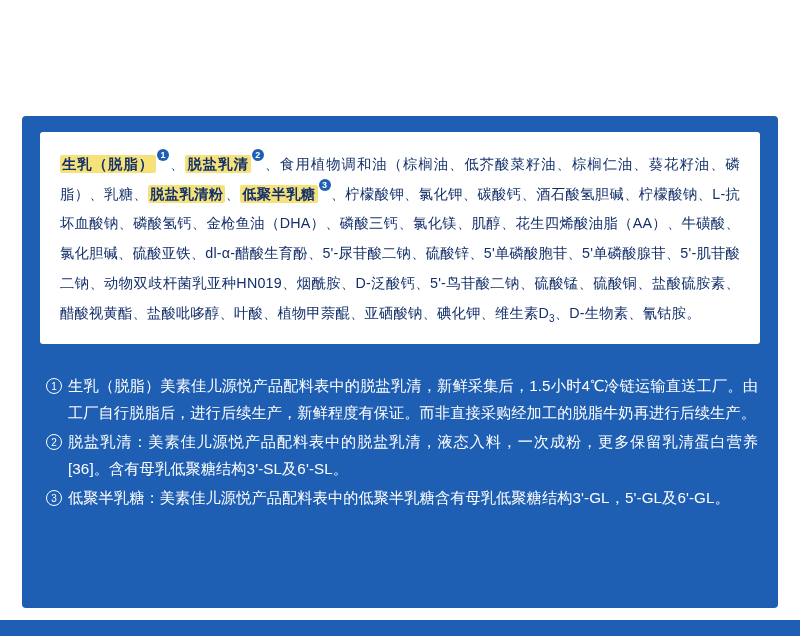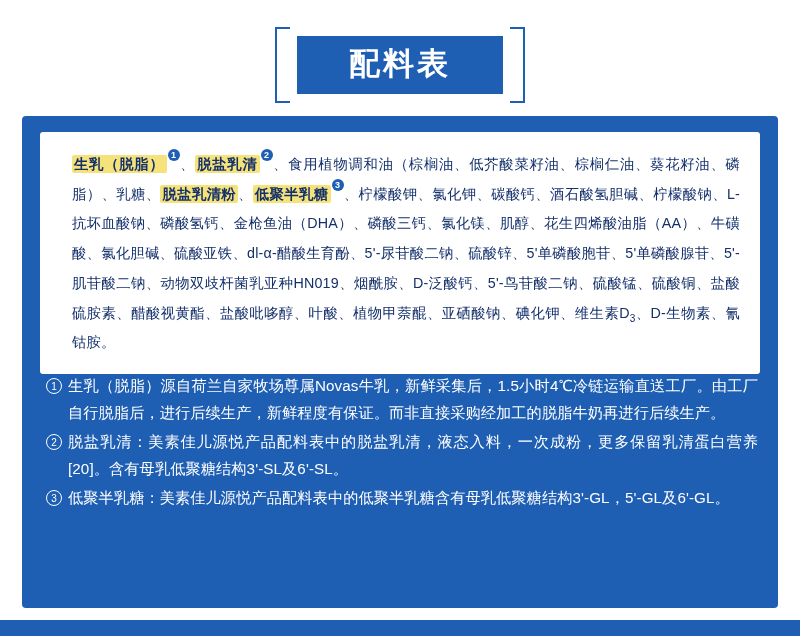--- a/index.html
+++ b/index.html
@@ -72,21 +72,21 @@
   }
 
   
   .card {
     position: absolute;
     left: 40px;
     top: 132px;
     width: 720px;
     background: #ffffff;
     border-radius: 3px;
-    padding: 18px 20px 16px 32px;
+    padding: 18px 20px 16px 20px;
     box-sizing: border-box;
   }
   .ingredients {
     font-size: 14.3px;
     line-height: 2.08;
     color: #14306b;
     text-align: justify;
     letter-spacing: 0.2px;
   }
   .hl {
@@ -160,40 +160,37 @@
     width: 800px;
     height: 16px;
     background: #1e5fb4;
   }
 </style>
 </head>
 <body>
 
 <div class="page">
 
-  <div class="title-wrap">
-    <div class="title-box">配料表</div>
-  </div>
 
   <div class="panel"></div>
 
   <div class="card">
     <div class="ingredients">
       <span class="hl">生乳（脱脂）</span><sup class="marker">1</sup><span>、</span><span class="hl">脱盐乳清</span><sup class="marker">2</sup><span>、食用植物调和油（棕榈油、低芥酸菜籽油、棕榈仁油、葵花籽油、磷脂）、乳糖、</span><span class="hl">脱盐乳清粉</span><span>、</span><span class="hl">低聚半乳糖</span><sup class="marker">3</sup><span>、柠檬酸钾、氯化钾、碳酸钙、酒石酸氢胆碱、柠檬酸钠、L-抗坏血酸钠、磷酸氢钙、金枪鱼油（DHA）、磷酸三钙、氯化镁、肌醇、花生四烯酸油脂（AA）、牛磺酸、氯化胆碱、硫酸亚铁、dl-α-醋酸生育酚、5'-尿苷酸二钠、硫酸锌、5'单磷酸胞苷、5'单磷酸腺苷、5'-肌苷酸二钠、动物双歧杆菌乳亚种HN019、烟酰胺、D-泛酸钙、5'-鸟苷酸二钠、硫酸锰、硫酸铜、盐酸硫胺素、醋酸视黄酯、盐酸吡哆醇、叶酸、植物甲萘醌、亚硒酸钠、碘化钾、维生素D</span><sub class="plain">3</sub><span>、D-生物素、氰钴胺。</span>
     </div>
   </div>
 
   <div class="notes">
     <div class="note">
       <div class="note-num">1</div>
-      <div class="note-text">生乳（脱脂）源自荷兰自家牧场尊属Novas牛乳，新鲜采集后，1.5小时4℃冷链运输直送工厂。由工厂自行脱脂后，进行后续生产，新鲜程度有保证。而非直接采购经加工的脱脂牛奶再进行后续生产。</div>
+      <div class="note-text">生乳（脱脂）美素佳儿源悦产品配料表中的脱盐乳清，新鲜采集后，1.5小时4℃冷链运输直送工厂。由工厂自行脱脂后，进行后续生产，新鲜程度有保证。而非直接采购经加工的脱脂牛奶再进行后续生产。</div>
     </div>
     <div class="note">
       <div class="note-num">2</div>
-      <div class="note-text">脱盐乳清：美素佳儿源悦产品配料表中的脱盐乳清，液态入料，一次成粉，更多保留乳清蛋白营养[20]。含有母乳低聚糖结构3'-SL及6'-SL。</div>
+      <div class="note-text">脱盐乳清：美素佳儿源悦产品配料表中的脱盐乳清，液态入料，一次成粉，更多保留乳清蛋白营养[36]。含有母乳低聚糖结构3'-SL及6'-SL。</div>
     </div>
     <div class="note">
       <div class="note-num">3</div>
       <div class="note-text">低聚半乳糖：美素佳儿源悦产品配料表中的低聚半乳糖含有母乳低聚糖结构3'-GL，5'-GL及6'-GL。</div>
     </div>
   </div>
 
   <div class="bottom-bar"></div>
 
 </div>

